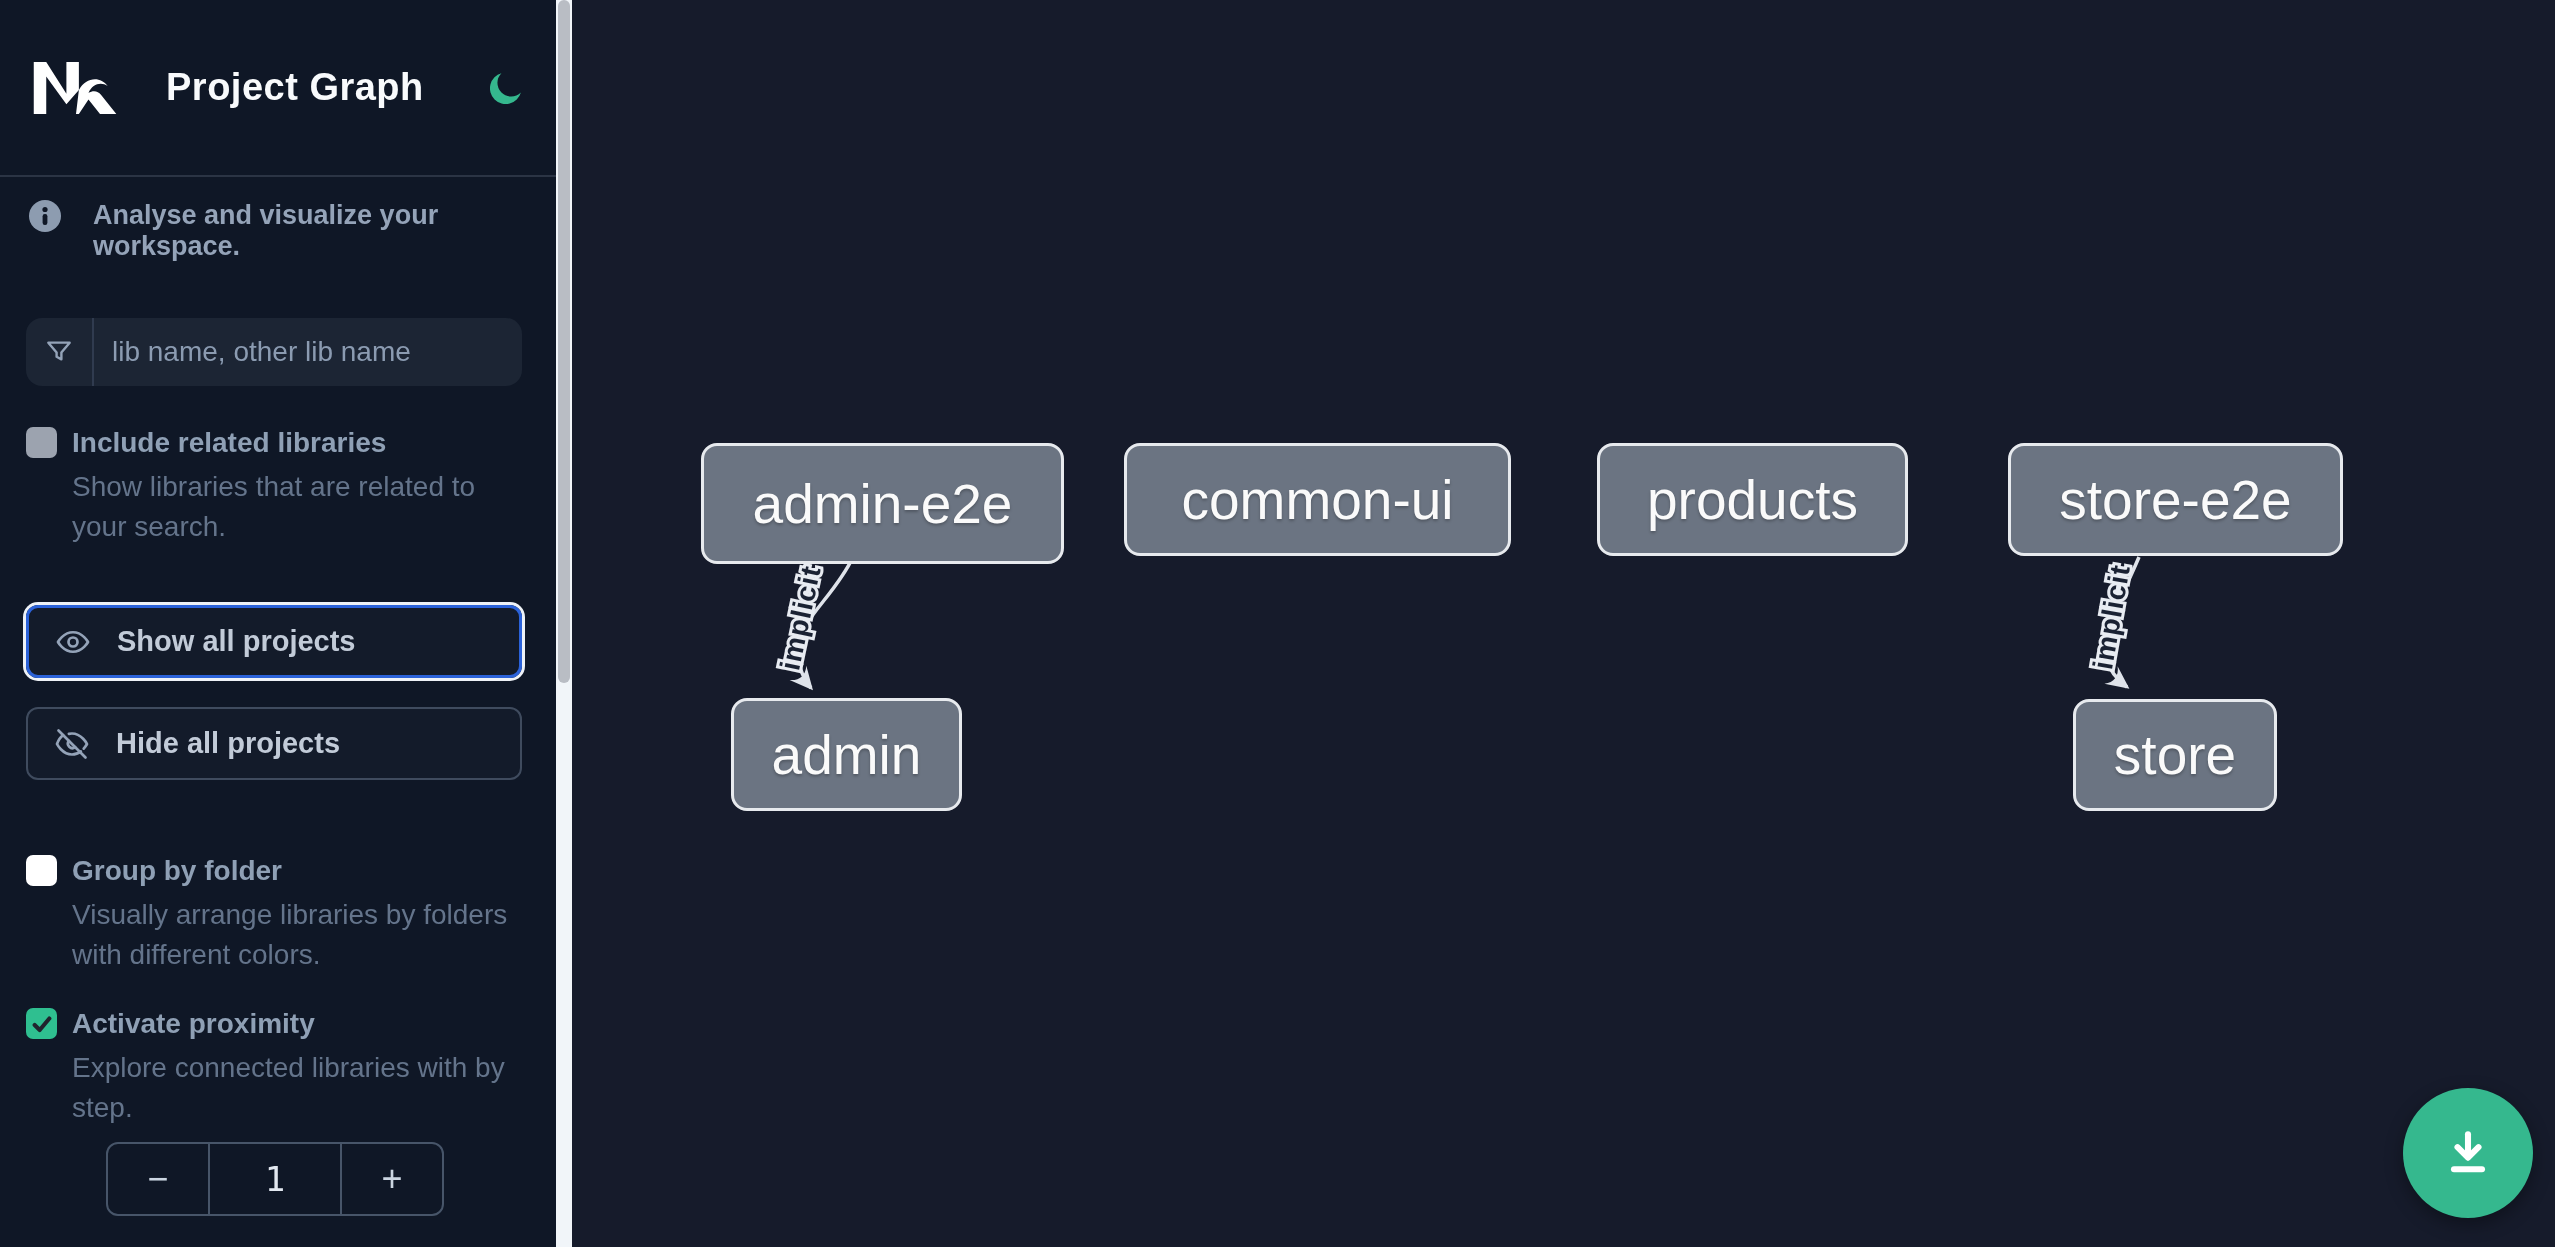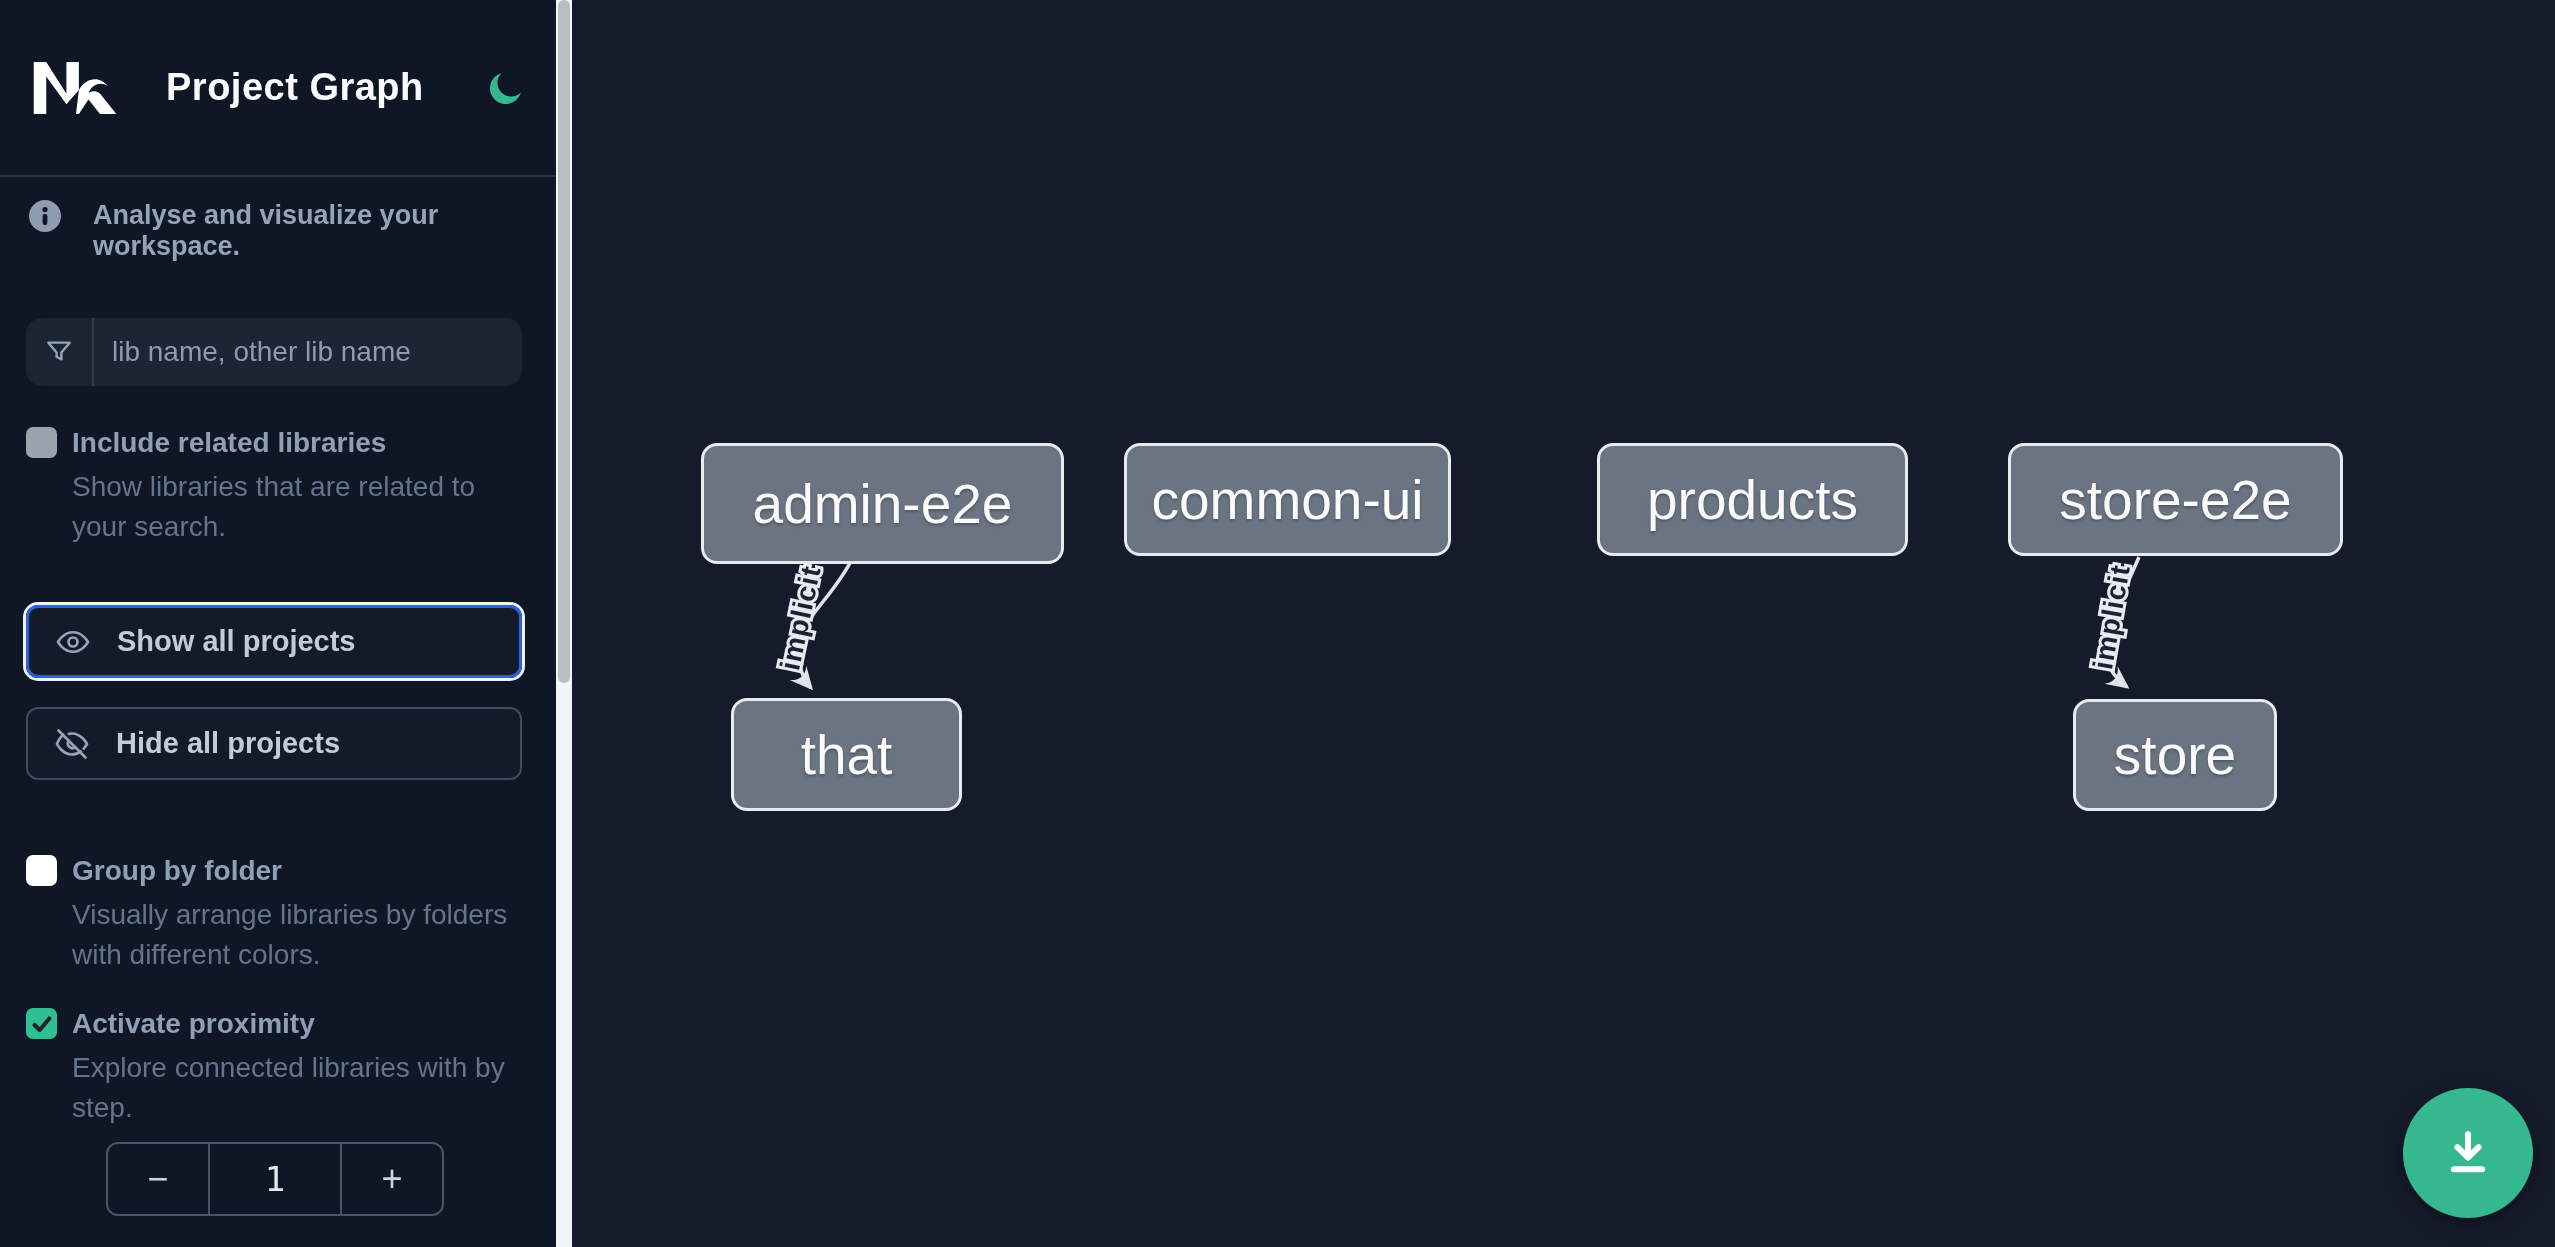--- a/index.html
+++ b/index.html
@@ -207,24 +207,24 @@
   <defs>
     <marker id="arrow" markerUnits="userSpaceOnUse" markerWidth="34" markerHeight="34" refX="24" refY="15" orient="auto">
       <path d="M4 4 L27 15 L4 26 C11 19 11 11 4 4 Z" fill="#dfe3ea"></path>
     </marker>
   </defs>
   <path d="M 853 557 C 833 600, 792 624, 798 658 C 800 671, 805 681, 811 688" fill="none" stroke="#dfe3ea" stroke-width="3.5" marker-end="url(#arrow)"></path>
   <path d="M 2139 557 C 2121 600, 2101 630, 2107 660 C 2110 672, 2119 681, 2127 687" fill="none" stroke="#dfe3ea" stroke-width="3.5" marker-end="url(#arrow)"></path>
 </svg>
 
 <div class="node" style="left:701px;  top:443px; width:363px; height:121px;">admin-e2e</div>
-<div class="node" style="left:1124px; top:443px; width:327px; height:113px;">common-ui</div>
+<div class="node" style="left:1124px; top:443px; width:387px; height:113px;">common-ui</div>
 <div class="node" style="left:1597px; top:443px; width:311px; height:113px;">products</div>
 <div class="node" style="left:2008px; top:443px; width:335px; height:113px;">store-e2e</div>
-<div class="node" style="left:731px;  top:698px; width:231px; height:113px;">that</div>
+<div class="node" style="left:731px;  top:698px; width:231px; height:113px;">admin</div>
 <div class="node" style="left:2073px; top:699px; width:204px; height:112px;">store</div>
 
 <div class="edge-label" style="left:801px;  top:618px;">implicit</div>
 <div class="edge-label" style="left:2112px; top:617px; transform:translate(-50%,-50%) rotate(-80deg);">implicit</div>
 
 <button class="fab">
   <svg width="56" height="56" viewBox="0 0 24 24" fill="none" stroke="#ffffff" stroke-width="2.6" stroke-linecap="round" stroke-linejoin="round">
     <line x1="12" y1="4" x2="12" y2="13"></line>
     <polyline points="7.5,9.5 12,14 16.5,9.5"></polyline>
     <line x1="6" y1="19" x2="18" y2="19"></line>

